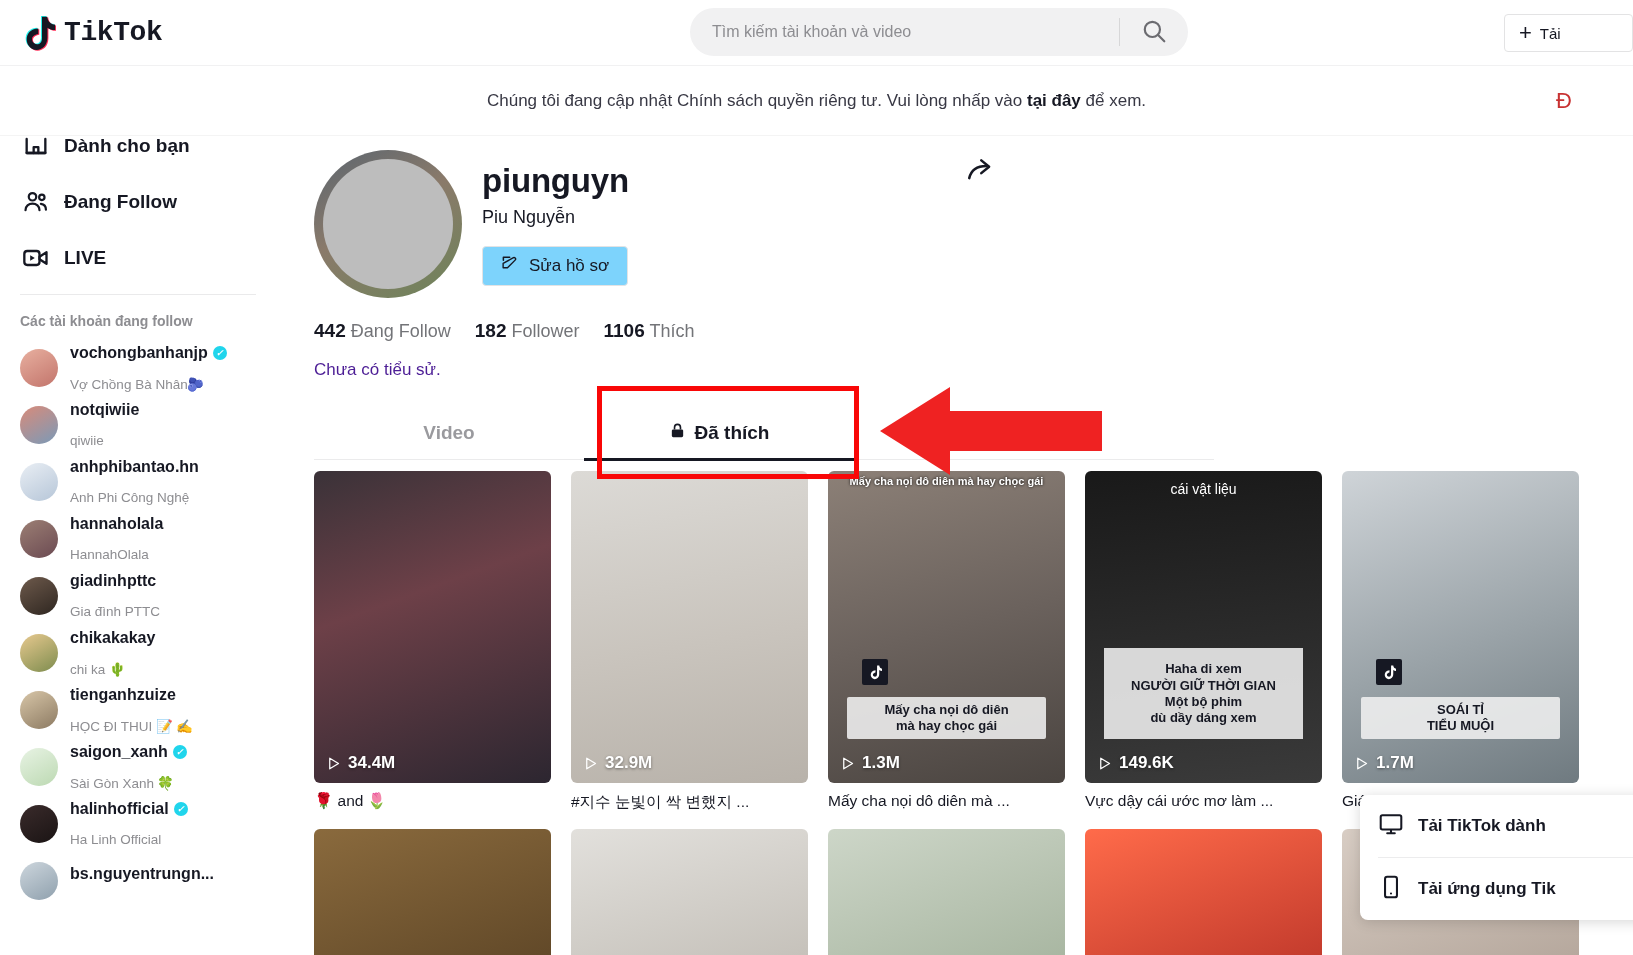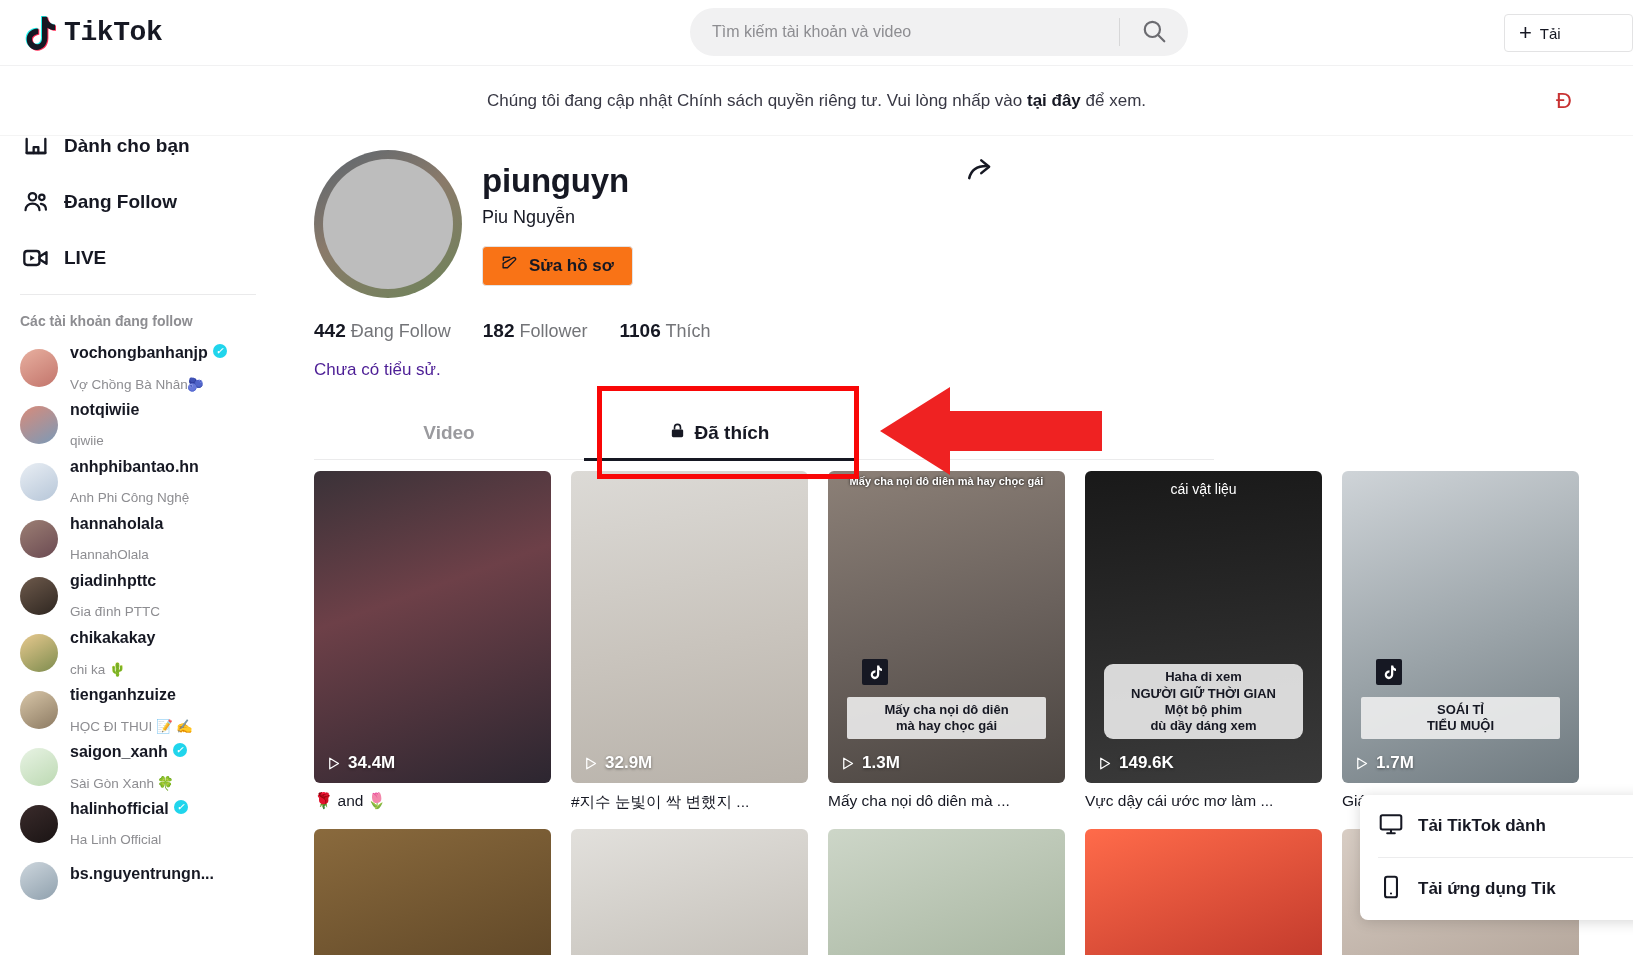--- a/index.html
+++ b/index.html
@@ -114,21 +114,21 @@
     height: 57px; cursor: pointer;
   }
   .acct-av {
     width: 38px; height: 38px; border-radius: 50%;
     flex-shrink: 0; overflow: hidden; position: relative;
     background: #d9d9d9;
   }
   .acct-txt { display: flex; flex-direction: column; min-width: 0; }
   .acct-name {
     font-size: 16px; font-weight: 700; color: #161823;
-    display: flex; gap: 5px;
+    display: flex; align-items: center; gap: 5px;
     white-space: nowrap;
   }
   .acct-sub {
     font-size: 13.5px; color: #8d8d91; white-space: nowrap;
     margin-top: 14px;
   }
   .vbadge {
     width: 14px; height: 14px; border-radius: 50%;
     background: #20d5ec; flex-shrink: 0;
     display: flex; align-items: center; justify-content: center;
@@ -158,32 +158,32 @@
   }
   .pname {
     font-size: 33px; font-weight: 700; letter-spacing: -0.2px;
     line-height: 1.0; margin-top: 14px;
   }
   .pnick { font-size: 18px; margin-top: 10px; color: #161823; }
   .edit-btn {
     margin-top: 18px;
     height: 40px; padding: 0 18px;
     border: 1px solid #e3e3e4; border-radius: 4px;
-    background: #f97316; cursor: pointer;
+    background: #7dd3fc; cursor: pointer;
     display: inline-flex; align-items: center; gap: 9px;
-    font-size: 17px; font-weight: 700; color: #161823;
+    font-size: 17px; font-weight: 400; color: #161823;
     font-family: "Liberation Sans", sans-serif;
   }
   .share-ic {
     position: absolute; left: 665px; top: 18px;
     width: 34px; height: 34px; cursor: pointer;
   }
   .stats {
     margin: 22px 0 0 14px;
-    display: flex; gap: 32px; align-items: baseline;
+    display: flex; gap: 24px; align-items: baseline;
   }
   .stat { font-size: 18px; color: #161823; }
   .stat b { font-weight: 700; font-size: 19px; }
   .stat span { color: #737478; }
   .bio { margin: 18px 0 0 14px; font-size: 17px; color: #4c1d95; }
 
   
   .tabs {
     margin: 26px 0 0 14px;
     width: 900px; height: 54px;
@@ -550,21 +550,21 @@
               <path d="M6 3.5 L20 12 L6 20.5 Z"></path>
             </svg>
             <span>1.3M</span>
           </div>
           <div class="ov-bar" style="left: 2%; right: 2%; top: 4px; color: rgb(255, 255, 255); font-size: 11px; font-weight: 700; text-shadow: rgb(0, 0, 0) 0px 0px 3px;">Mấy cha nọi dô diên mà hay chọc gái</div>
         </div>
         <div class="vcap">Mấy cha nọi dô diên mà ...</div>
       </div>
       <div class="vcard">
         <div class="vthumb t4">
-          <div class="ov-bar" style="left:8%;right:8%;bottom:14%;background:rgba(240,240,240,.88);color:#161823;font-size:13px;font-weight:700;padding:5px 4px;border-radius:9px;white-space:pre-line;">Haha di xem
+          <div class="ov-bar" style="left:8%;right:8%;bottom:14%;background:rgba(240,240,240,.88);color:#161823;font-size:13px;font-weight:700;padding:13px 4px;border-radius:0;white-space:pre-line;">Haha di xem
 NGƯỜI GIỮ THỜI GIAN
 Một bộ phim
 dù dầy dáng xem</div>
           <div class="plays">
             <svg width="15" height="15" viewBox="0 0 24 24" fill="none" stroke="#fff" stroke-width="2" stroke-linejoin="round">
               <path d="M6 3.5 L20 12 L6 20.5 Z"></path>
             </svg>
             <span>149.6K</span>
           </div>
           <div class="ov-bar" style="left: 4%; right: 4%; top: 10px; color: rgb(255, 255, 255); font-size: 14px;">cái vật liệu</div>

